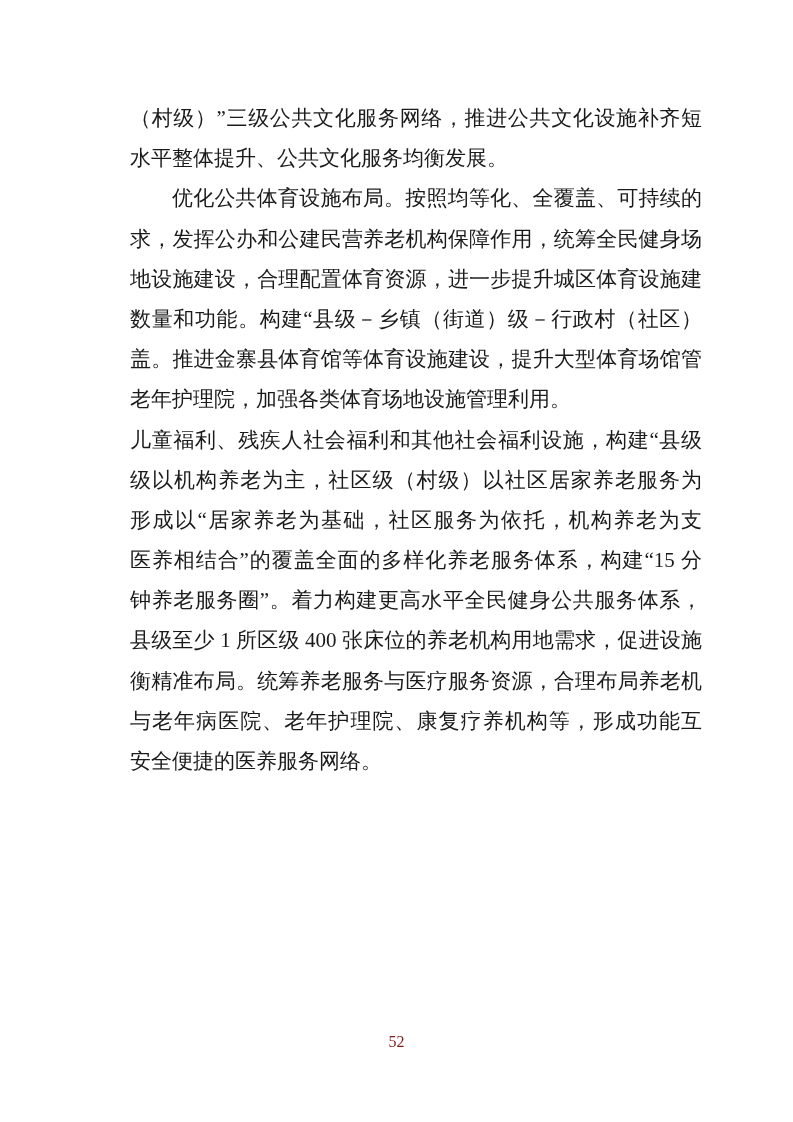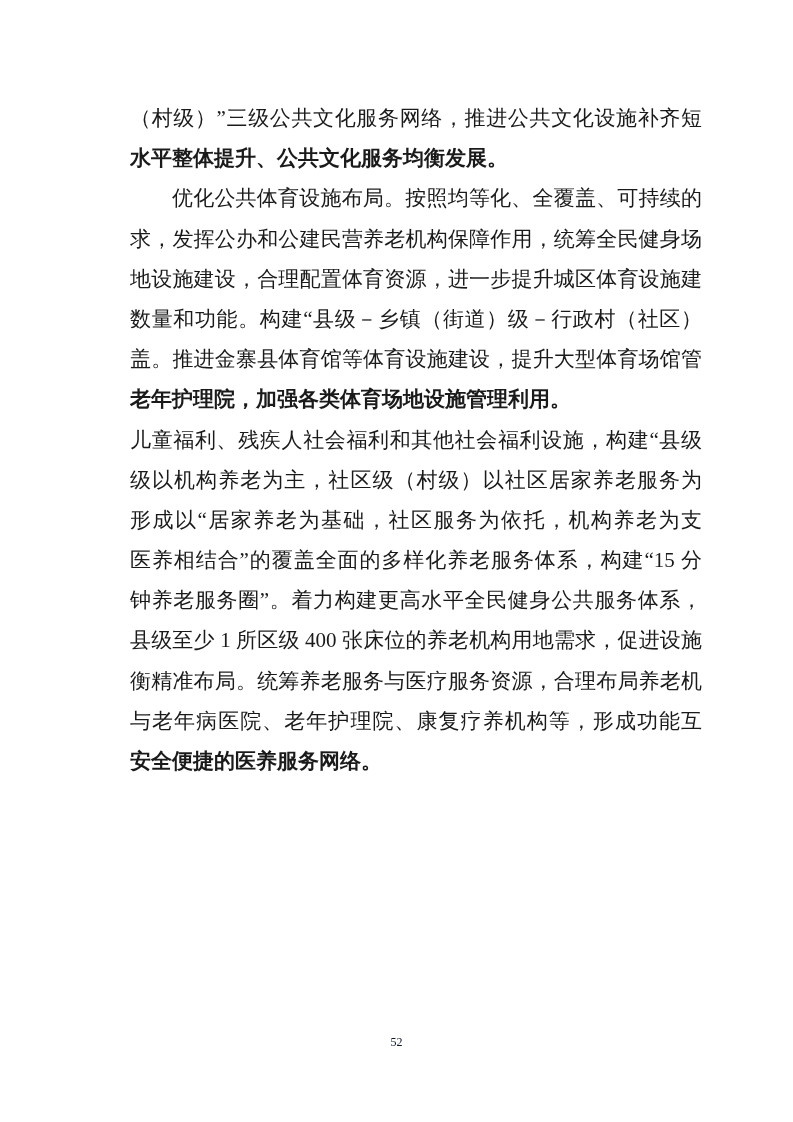--- a/index.html
+++ b/index.html
@@ -34,31 +34,30 @@
     text-align-last: justify;
     overflow: hidden;
     margin-left: 40px;
   }
   .line.first {
     text-indent: 2em;
   }
   .line.last {
     text-align: center;
     text-align-last: left;
-    font-weight: bold;
   }
   .page-number {
     position: absolute;
     left: 0;
     top: 1032px;
     width: 100%;
     text-align: center;
-    font-size: 12px;
+    font-size: 16px;
     line-height: 20px;
-    color: #0f172a;
+    color: #7f1d1d;
   }
 </style>
 </head>
 <body>
 
 <div class="page">
   <div class="doc-body">
       <div class="para">
         <div class="line">（村级）”三级公共文化服务网络，推进公共文化设施补齐短</div>
         <div class="line last">水平整体提升、公共文化服务均衡发展。</div>

